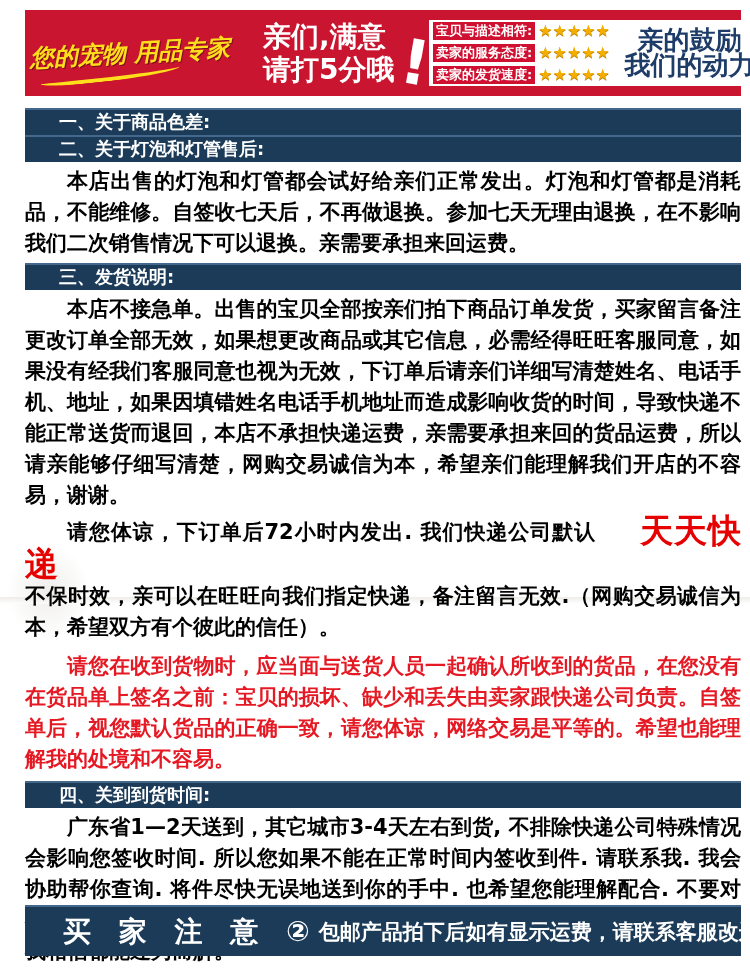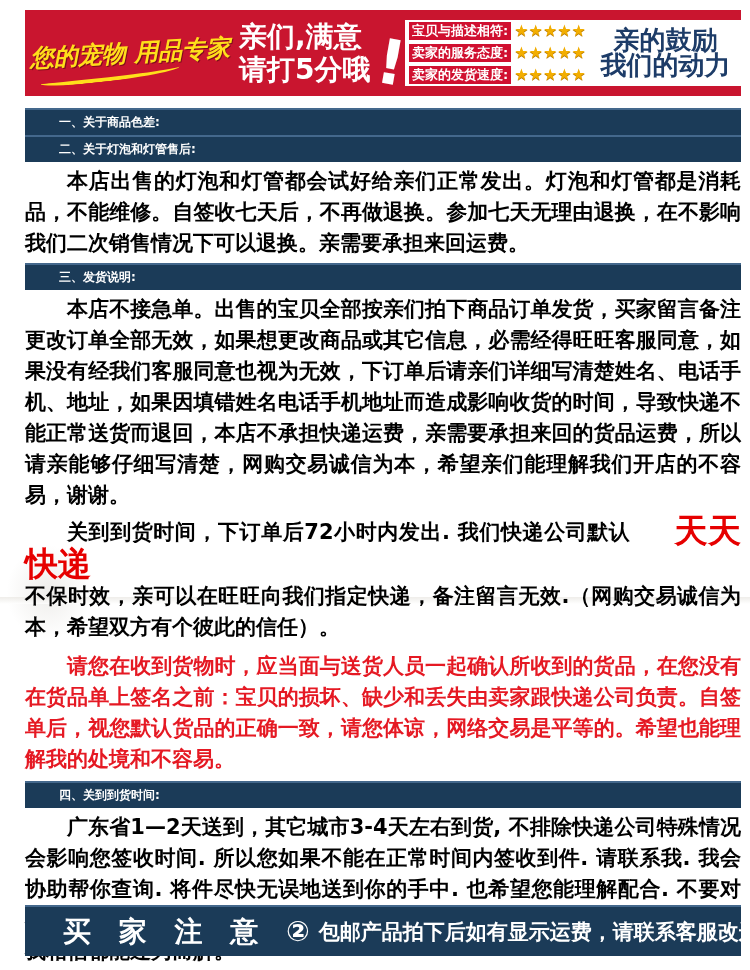--- a/index.html
+++ b/index.html
@@ -12,38 +12,38 @@
             background:#c9152f; display:flex; align-items:center; }
   .brand { flex:none; width:210px; text-align:center; position:relative;
            color:#ffdf1b; font-size:24px; font-weight:bold; font-style:italic;
            font-family:"DejaVu Serif","Liberation Serif",serif;
            transform:rotate(-3deg); white-space:nowrap;
            text-shadow:1px 1px 0 #7e0c1d; }
   .brand-underline { position:absolute; left:14px; bottom:-11px; width:140px; height:12px;
            border-bottom:4px solid #ffdf1b; border-radius:0 0 70% 40%;
            transform:rotate(-3deg); }
   .headline { flex:none; width:166px; color:#fff; font-weight:bold;
-              font-size:28px; line-height:33px; position:relative; padding-left:4px; }
+              font-size:28px; line-height:33px; position:relative; padding-left:4px;margin-left:24px; }
   .exclamation { position:absolute; right:-4px; bottom:-8px; font-size:62px; line-height:1;
                  font-weight:bold; color:#fff; transform:rotate(10deg); }
   .panel { flex:none; width:344px; height:66px; background:#fff;
            display:flex; align-items:center; padding:2px 4px; margin-left:4px; }
   .ratings { display:flex; flex-direction:column; gap:2px; }
   .rating-row { display:flex; align-items:center; height:20px; }
   .rating-label { background:#d01030; color:#fff; font-size:13px; font-weight:bold;
                   line-height:16px; padding:1px 3px; white-space:nowrap; }
   .stars { color:#f3ae00; font-size:16px; line-height:18px; margin-left:3px;
            white-space:nowrap; text-shadow:0 1px 0 #b87a00; }
   .slogan { flex:1; text-align:center; color:#1d3c68; font-weight:bold;
             font-size:26px; line-height:25px; }
 
   
   .content { position:absolute; left:25px; top:108px; width:716px; }
   .sec-header { height:27px; background:#1b3b58; border-top:2px solid #44688c;
-                color:#fff; font-size:12px; font-weight:bold; line-height:24px;
+                color:#fff; font-size:18px; font-weight:bold; line-height:24px;
                 padding-left:34px; }
   .para { font-size:21px; line-height:31px; font-weight:600; color:#000;
           text-align:justify; text-indent:2em; margin:4px 0; }
   .para.warning { color:#e51923; margin-top:8px; margin-bottom:6px; }
   .express { color:#e60000; font-size:33px; line-height:31px; font-weight:bold;
              margin-left:44px; vertical-align:-3px; }
 
   
   .seam { position:absolute; left:0; top:597px; width:750px; height:7px;
           background:linear-gradient(180deg,#e9e7e2,#ffffff); opacity:.75; }
@@ -101,21 +101,21 @@
 
   <div class="content">
 
     <div class="sec-header">一、关于商品色差:</div>
 
     <div class="sec-header">二、关于灯泡和灯管售后:</div>
     <p class="para">本店出售的灯泡和灯管都会试好给亲们正常发出。灯泡和灯管都是消耗品，不能维修。自签收七天后，不再做退换。参加七天无理由退换，在不影响我们二次销售情况下可以退换。亲需要承担来回运费。</p>
 
     <div class="sec-header">三、发货说明:</div>
     <p class="para">本店不接急单。出售的宝贝全部按亲们拍下商品订单发货，买家留言备注更改订单全部无效，如果想更改商品或其它信息，必需经得旺旺客服同意，如果没有经我们客服同意也视为无效，下订单后请亲们详细写清楚姓名、电话手机、地址，如果因填错姓名电话手机地址而造成影响收货的时间，导致快递不能正常送货而退回，本店不承担快递运费，亲需要承担来回的货品运费，所以请亲能够仔细写清楚，网购交易诚信为本，希望亲们能理解我们开店的不容易，谢谢。</p>
-    <p class="para"><span>关到到货时间，下订单后72小时内发出. 我们快递公司默认</span><span class="express">天天快递</span><br>
+    <p class="para"><span>请您体谅，下订单后72小时内发出. 我们快递公司默认</span><span class="express">天天快递</span><br>
       <span>不保时效，亲可以在旺旺向我们指定快递，备注留言无效.（网购交易诚信为本，希望双方有个彼此的信任）。</span></p>
     <p class="para warning">请您在收到货物时，应当面与送货人员一起确认所收到的货品，在您没有在货品单上签名之前：宝贝的损坏、缺少和丢失由卖家跟快递公司负责。自签单后，视您默认货品的正确一致，请您体谅，网络交易是平等的。希望也能理解我的处境和不容易。</p>
 
     <div class="sec-header">四、关到到货时间:</div>
     <p class="para">广东省1—2天送到，其它城市3-4天左右到货, 不排除快递公司特殊情况会影响您签收时间. 所以您如果不能在正常时间内签收到件. 请联系我. 我会协助帮你查询. 将件尽快无误地送到你的手中. 也希望您能理解配合. 不要对我的服务及邮寄速度有所质疑. 因为只有双方更好的理解乐意沟通. 任何问题我相信都能迎刃而解。</p>
 
   </div>
 
   <div class="footer">
     <span class="footer-left">买 家 注 意 ②</span>

